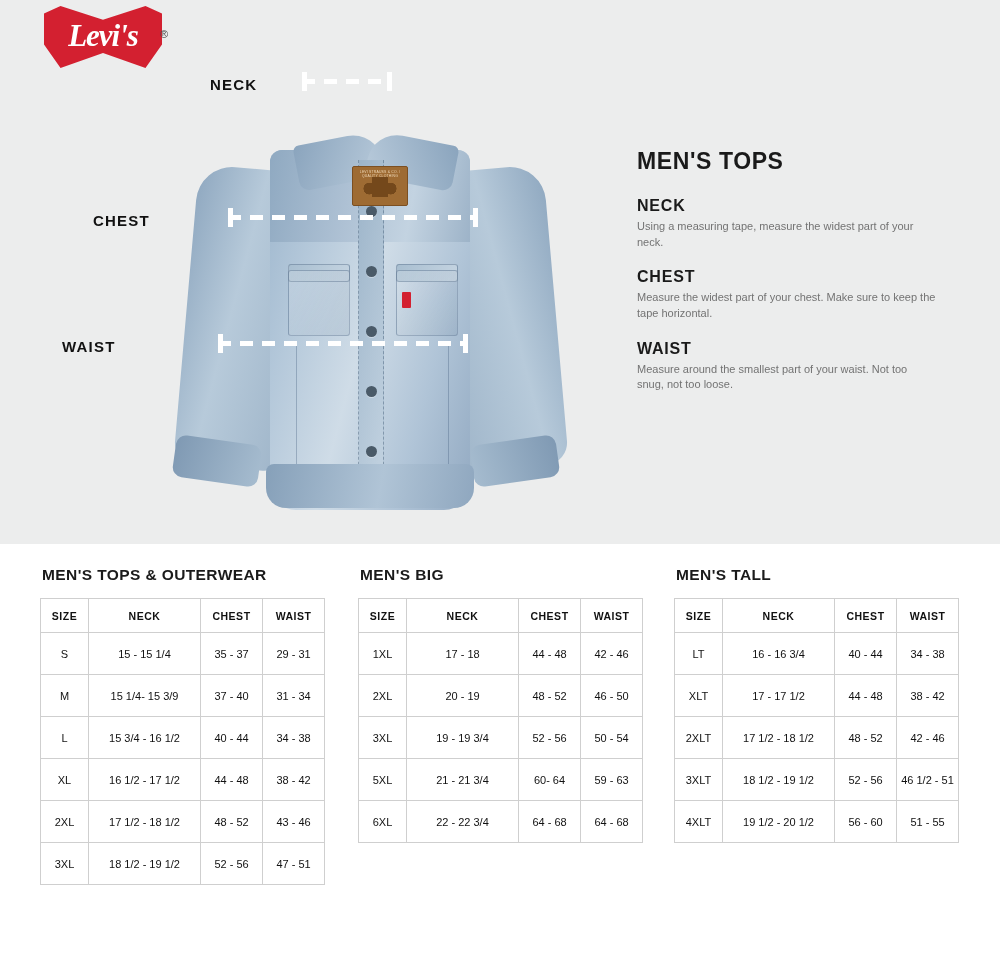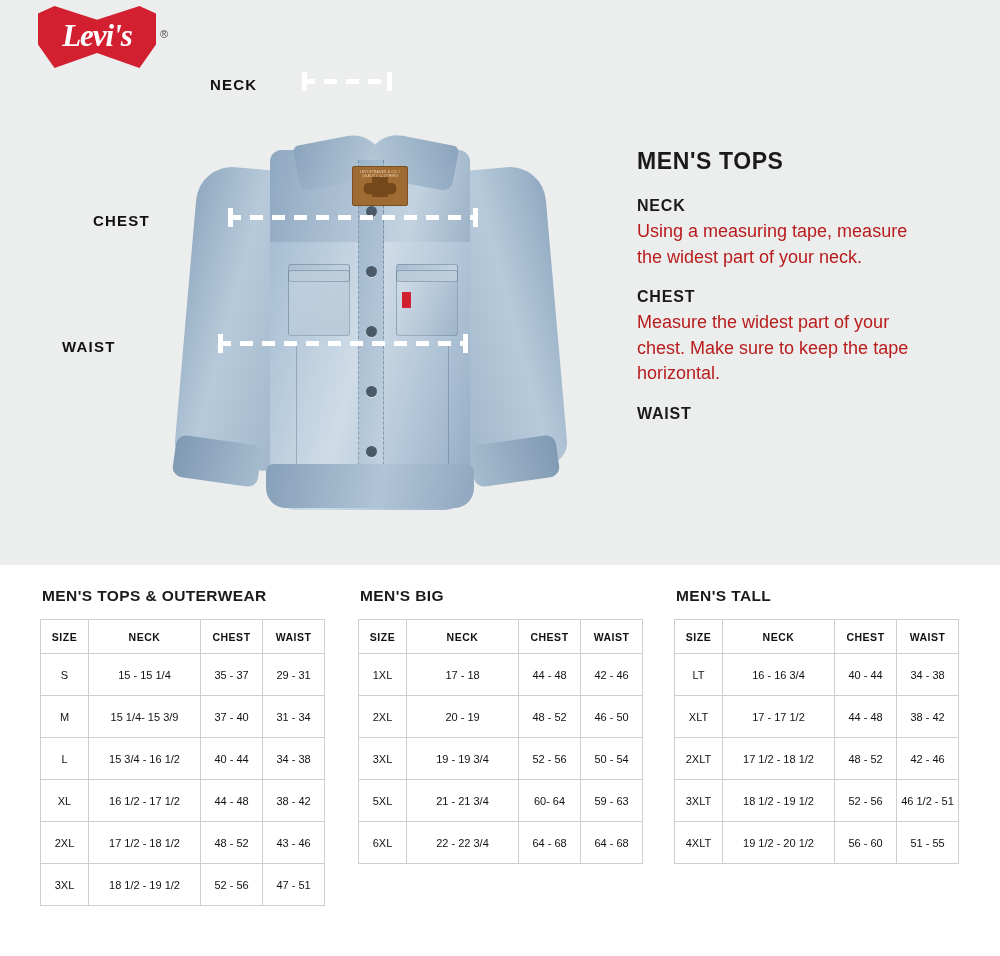--- a/index.html
+++ b/index.html
@@ -16,21 +16,21 @@
   
   .hero {
     position: relative;
     width: 1000px;
     height: 565px;
     background: #eceded;
   }
 
   .logo {
     position: absolute;
-    left: 38px;
+    left: 44px;
     top: 6px;
     width: 118px;
     height: 62px;
   }
   .logo-batwing {
     position: absolute;
     inset: 0;
     background: #d32030;
     clip-path: polygon(0% 12%, 14% 0%, 50% 22%, 86% 0%, 100% 12%, 100% 62%, 86% 100%, 50% 76%, 14% 100%, 0% 62%);
   }
@@ -232,31 +232,31 @@
     margin: 0 0 22px 0;
     text-transform: uppercase;
   }
   .hero-term {
     font-size: 16px;
     font-weight: bold;
     letter-spacing: .8px;
     margin: 0 0 4px 0;
   }
   .hero-desc {
-    font-size: 18px;
+    font-size: 11px;
     line-height: 1.42;
     margin: 0 0 18px 0;
-    color: #b91c1c;
+    color: #737373;
   }
 
   
   .tables {
     position: absolute;
     left: 0;
-    top: 565px;
+    top: 544px;
     width: 1000px;
     height: 391px;
     background: #ffffff;
   }
   .tbl-block { position: absolute; top: 22px; }
   .tbl-block.b1 { left: 40px; }
   .tbl-block.b2 { left: 358px; }
   .tbl-block.b3 { left: 674px; }
 
   .tbl-title {
@@ -356,20 +356,21 @@
       <span>MEN'S TOPS</span><br>
     </h1>
 
     <h2 class="hero-term">NECK</h2>
     <p class="hero-desc">Using a measuring tape, measure the widest part of your neck.</p>
 
     <h2 class="hero-term">CHEST</h2>
     <p class="hero-desc">Measure the widest part of your chest. Make sure to keep the tape horizontal.</p>
 
     <h2 class="hero-term">WAIST</h2>
+    <p class="hero-desc">Measure around the smallest part of your waist. Not too snug, not too loose.</p>
   </div>
 </div>
 
 <div class="tables">
 
   <div class="tbl-block b1">
     <div class="tbl-title">MEN'S TOPS &amp; OUTERWEAR</div>
     <table>
       <thead>
         <tr>

